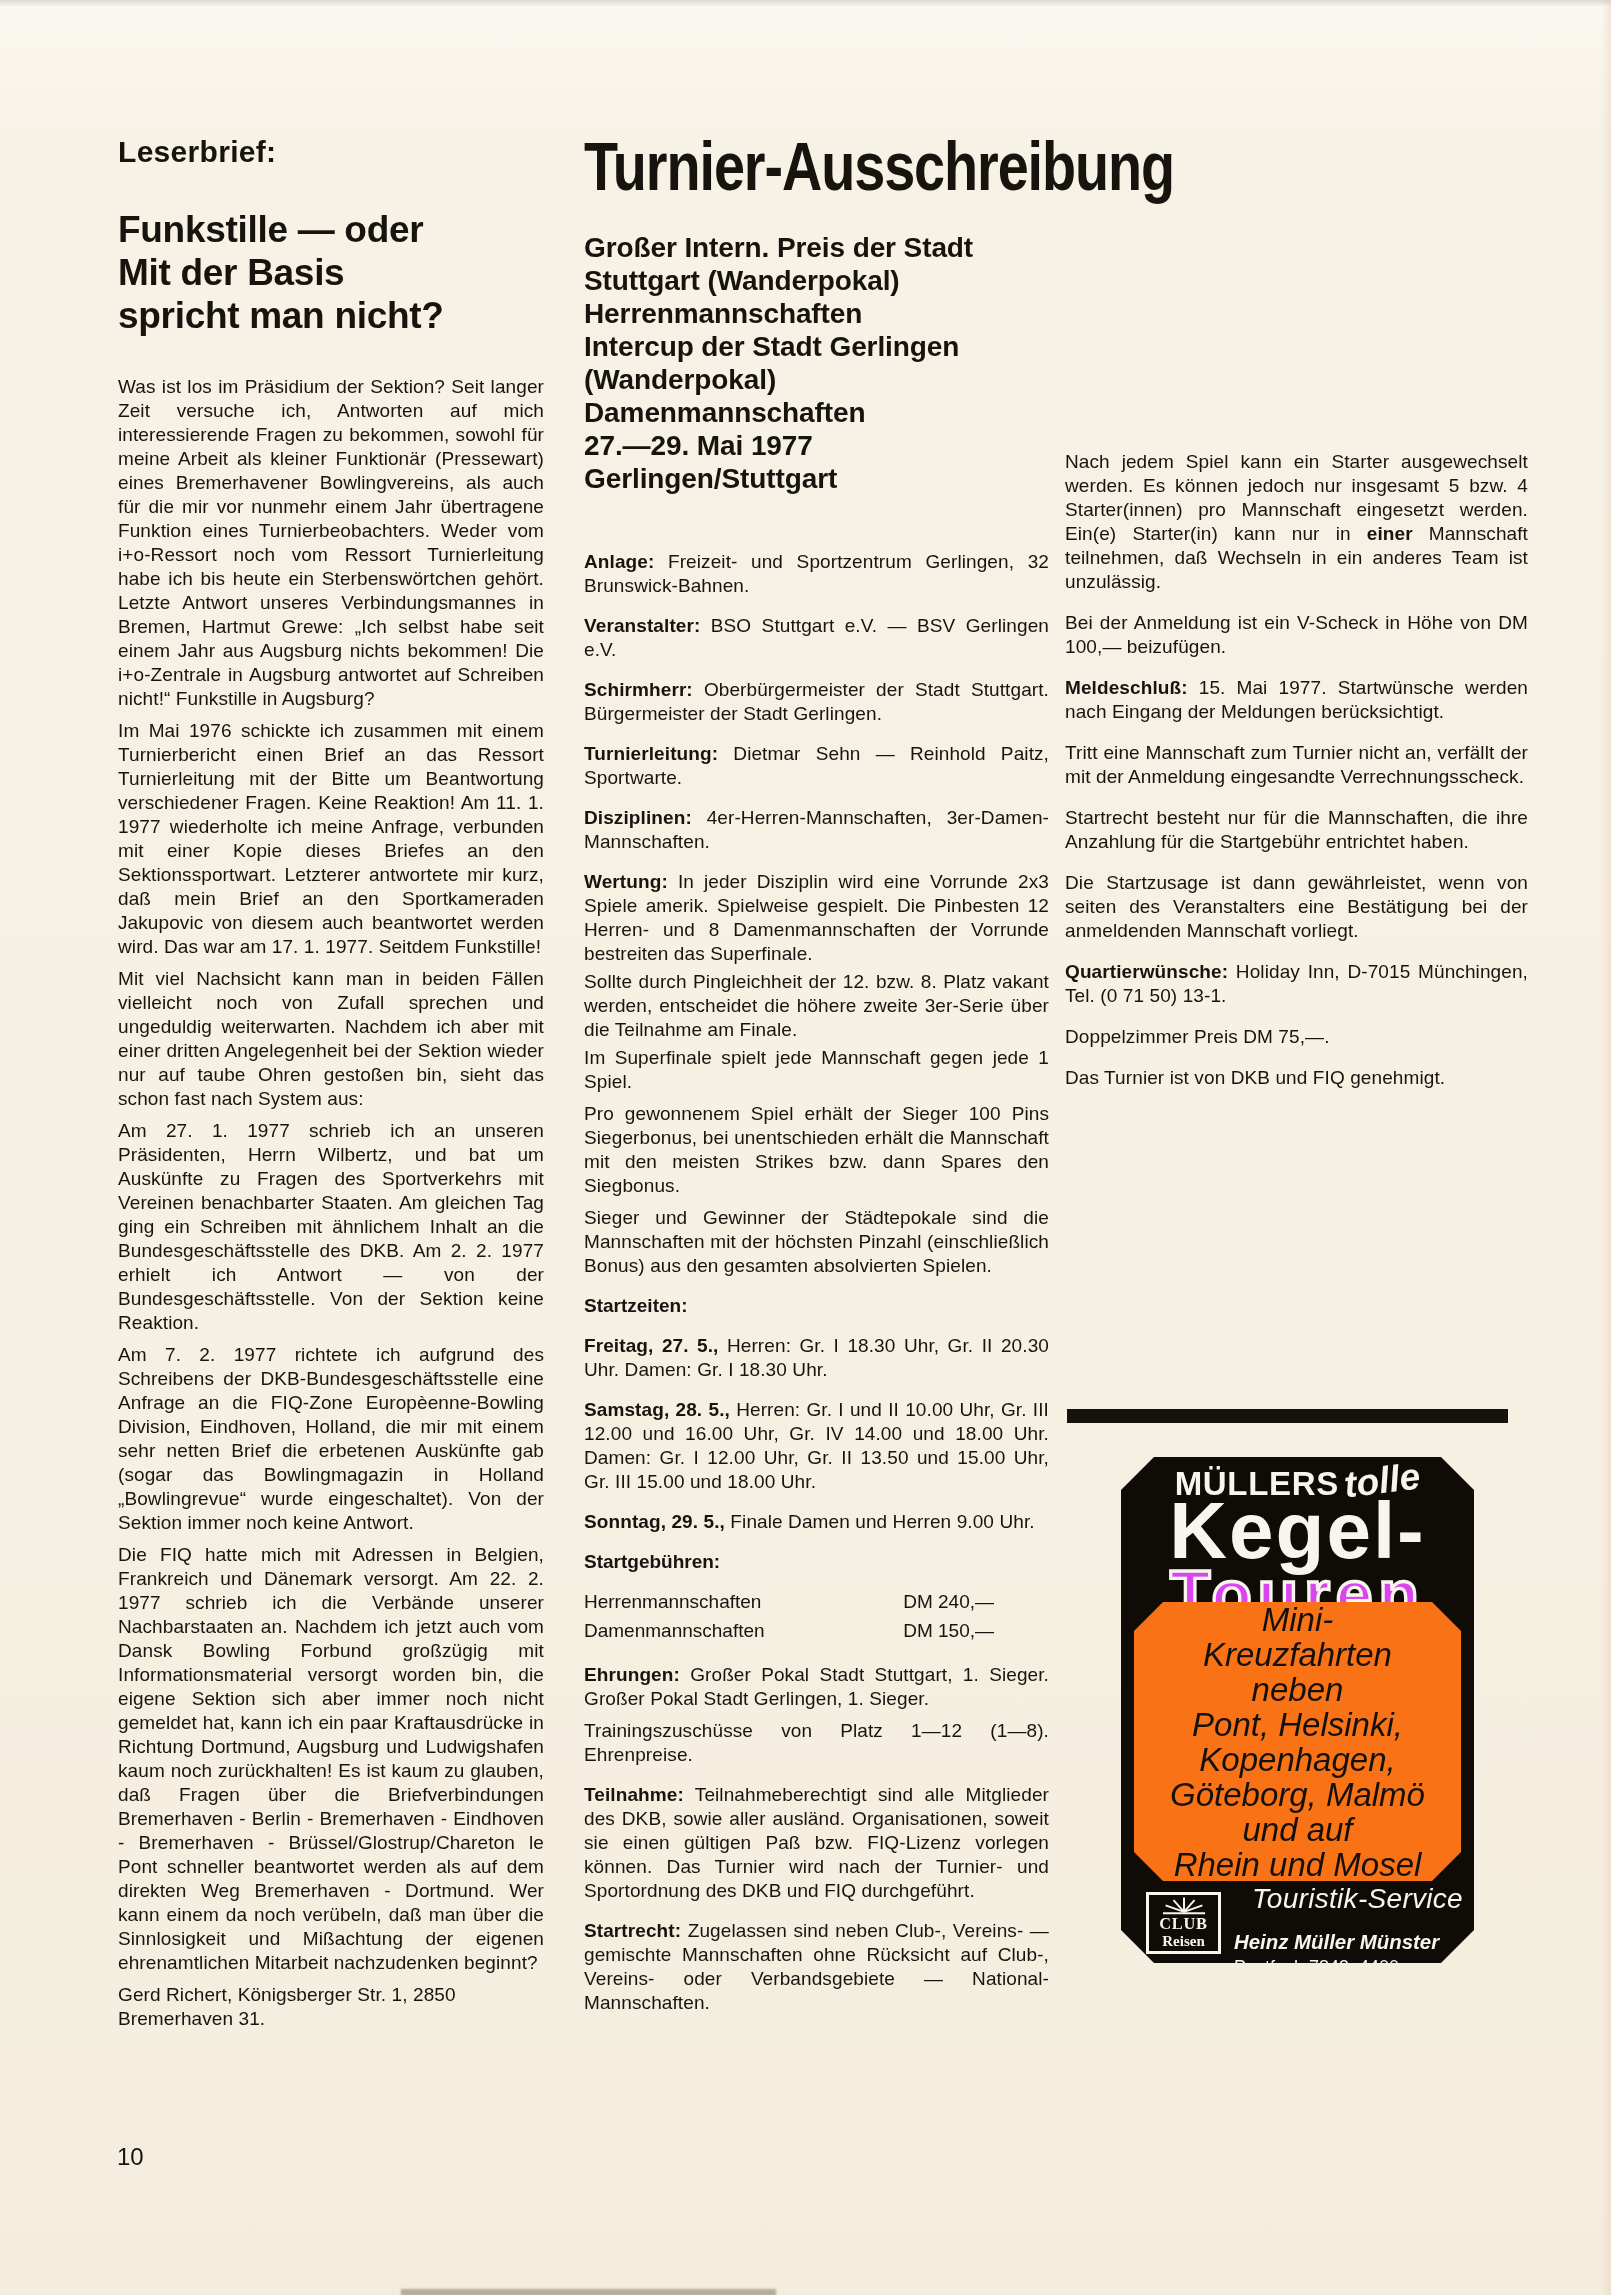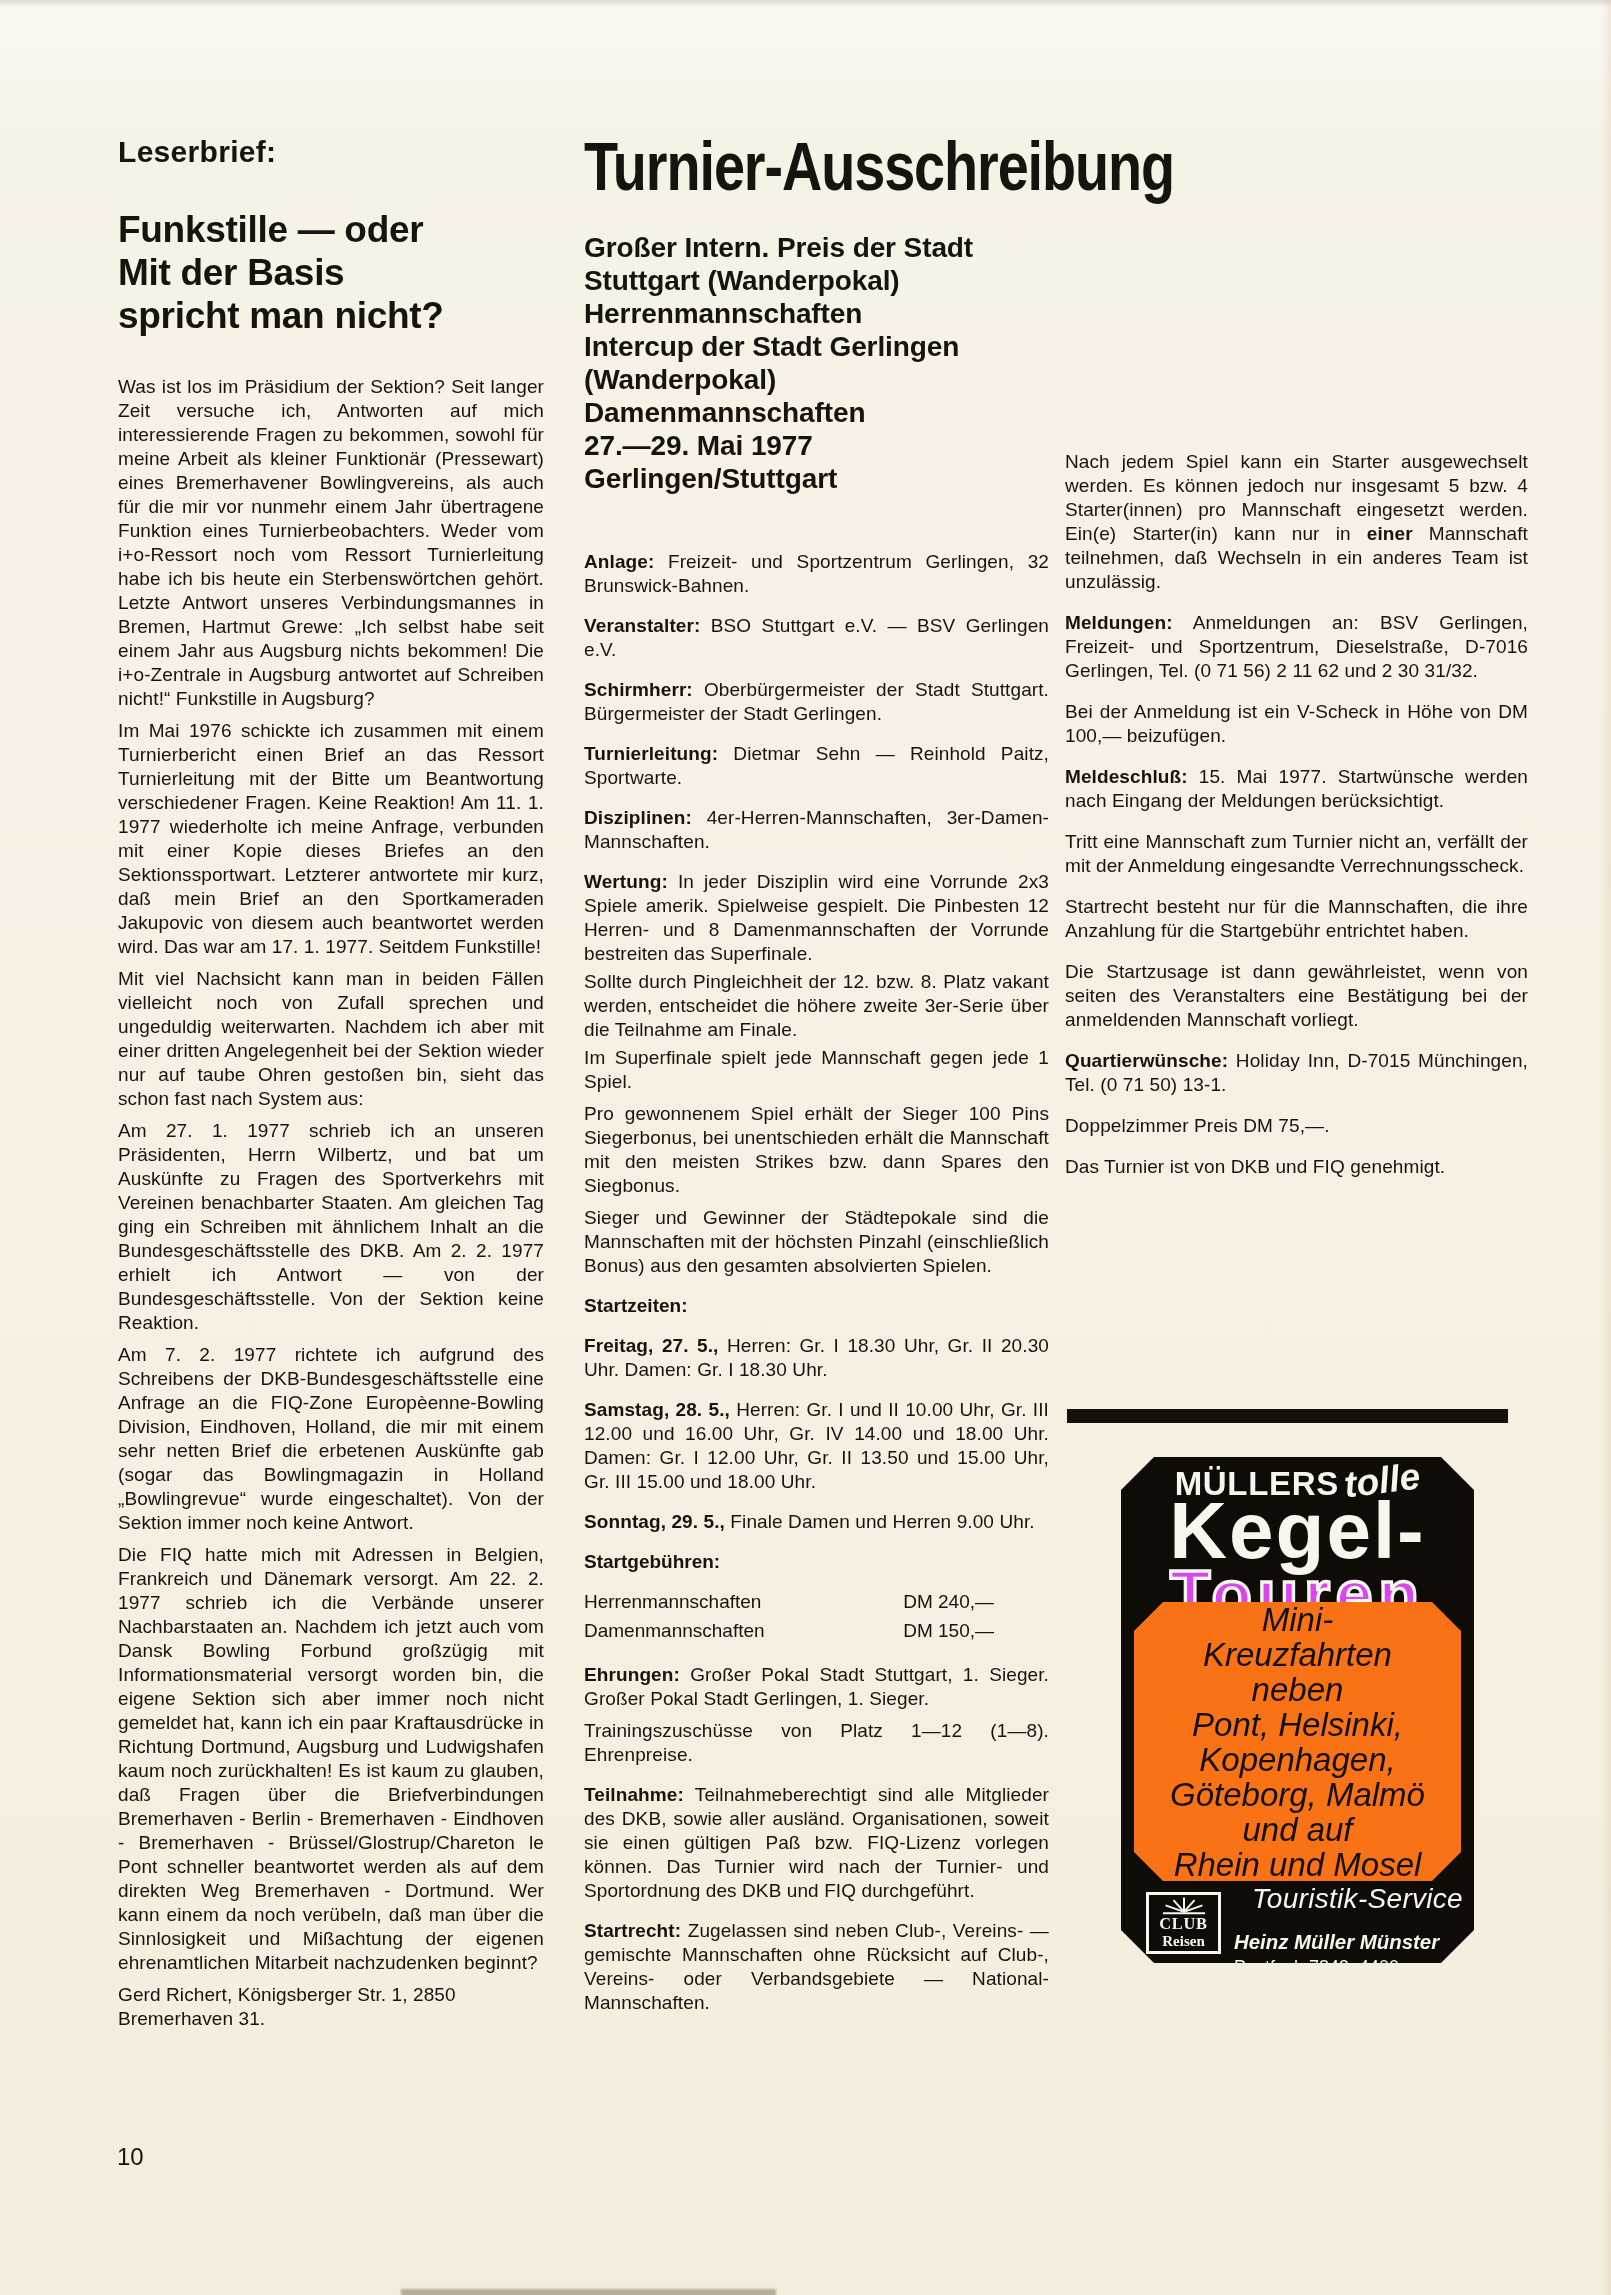--- a/index.html
+++ b/index.html
@@ -136,21 +136,20 @@
   </div>
 
   <p class="body tight2"><b>Ehrungen:</b> <span>Großer Pokal Stadt Stuttgart, 1. Sieger. Großer Pokal Stadt Gerlingen, 1. Sieger.</span></p>
   <p class="body sec"><b></b> <span>Trainingszuschüsse von Platz 1—12 (1—8). Ehrenpreise.</span></p>
   <p class="body sec"><b>Teilnahme:</b> <span>Teilnahmeberechtigt sind alle Mitglieder des DKB, sowie aller ausländ. Organisationen, soweit sie einen gültigen Paß bzw. FIQ-Lizenz vorlegen können. Das Turnier wird nach der Turnier- und Sportordnung des DKB und FIQ durchgeführt.</span></p>
   <p class="body sec"><b>Startrecht:</b> <span>Zugelassen sind neben Club-, Vereins- — gemischte Mannschaften ohne Rücksicht auf Club-, Vereins- oder Verbandsgebiete — National-Mannschaften.</span></p>
 </div>
 
 <div class="col col-right">
   <p class="body rsec"><span>Nach jedem Spiel kann ein Starter ausgewechselt werden. Es können jedoch nur insgesamt 5 bzw. 4 Starter(innen) pro Mannschaft eingesetzt werden. Ein(e) Starter(in) kann nur in </span><b>einer</b><span> Mannschaft teilnehmen, daß Wechseln in ein anderes Team ist unzulässig.</span></p>
-  <p class="body rsec-big"><b>Meldungen:</b> <span>Anmeldungen an: BSV Gerlingen, Freizeit- und Sportzentrum, Dieselstraße, D-7016 Gerlingen, Tel. (0 71 56) 2 11 62 und 2 30 31/32.</span></p>
   <p class="body rsec">Bei der Anmeldung ist ein V-Scheck in Höhe von DM 100,— beizufügen.</p>
   <p class="body rsec-big"><b>Meldeschluß:</b> <span>15. Mai 1977. Startwünsche werden nach Eingang der Meldungen berücksichtigt.</span></p>
   <p class="body rsec">Tritt eine Mannschaft zum Turnier nicht an, verfällt der mit der Anmeldung eingesandte Verrechnungsscheck.</p>
   <p class="body rsec">Startrecht besteht nur für die Mannschaften, die ihre Anzahlung für die Startgebühr entrichtet haben.</p>
   <p class="body rsec">Die Startzusage ist dann gewährleistet, wenn von seiten des Veranstalters eine Bestätigung bei der anmeldenden Mannschaft vorliegt.</p>
   <p class="body rsec-big"><b>Quartierwünsche:</b> <span>Holiday Inn, D-7015 Münchingen, Tel. (0 71 50) 13-1.</span></p>
   <p class="body rsec">Doppelzimmer Preis DM 75,—.</p>
   <p class="body rsec">Das Turnier ist von DKB und FIQ genehmigt.</p>
 </div>
 

